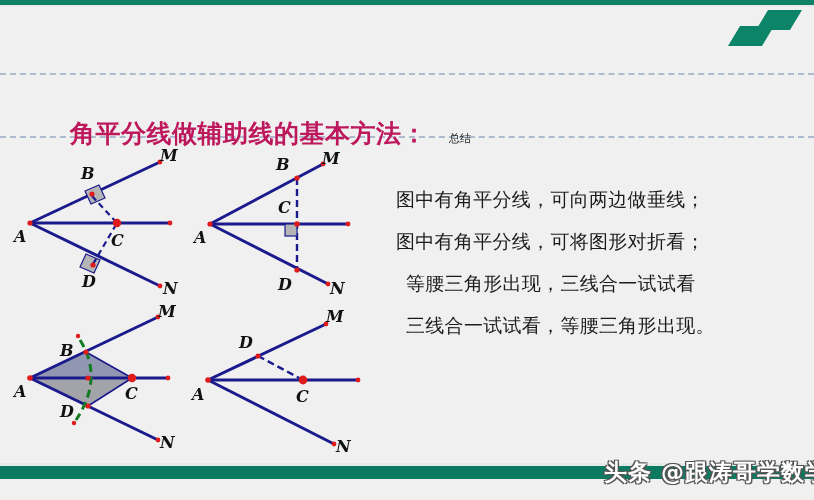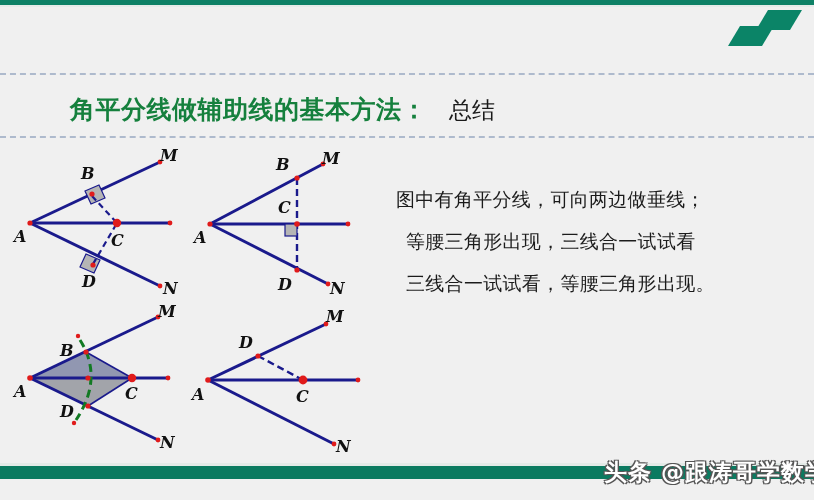--- a/index.html
+++ b/index.html
@@ -61,27 +61,28 @@
     left: 70px;
     top: 93px;
     height: 38px;
     display: flex;
     align-items: baseline;
   }
   .title-main {
     font-family: "DejaVu Sans", "Liberation Sans", sans-serif;
     font-size: 25px;
     font-weight: bold;
-    color: #15803d;
+    color: #be185d;
     letter-spacing: 0.5px;
     white-space: nowrap;
+    margin-top: 24px;
   }
   .title-sub {
     font-family: "DejaVu Sans", "Liberation Sans", sans-serif;
-    font-size: 23px;
+    font-size: 11px;
     color: #1a1a1a;
     margin-left: 22px;
     white-space: nowrap;
   }
 
   
   .notes {
     position: absolute;
     left: 396px;
     top: 178px;
@@ -160,20 +161,21 @@
   <div class="sep sep-top"></div>
   <div class="sep sep-bottom"></div>
 
   <div class="title-row">
     <span class="title-main">角平分线做辅助线的基本方法：</span>
     <span class="title-sub">总结</span>
   </div>
 
   <div class="notes">
     <div class="note-line">图中有角平分线，可向两边做垂线；</div>
+    <div class="note-line">图中有角平分线，可将图形对折看；</div>
     <div class="note-line indent">等腰三角形出现，三线合一试试看</div>
     <div class="note-line indent">三线合一试试看，等腰三角形出现。</div>
   </div>
 
   <div class="figures">
 
     <div class="fig" style="left:8px; top:4px;">
       <svg width="185" height="150" viewBox="0 0 185 150">
 
         <line x1="22" y1="77" x2="152" y2="16" stroke="#1a1a8c" stroke-width="3"></line>

